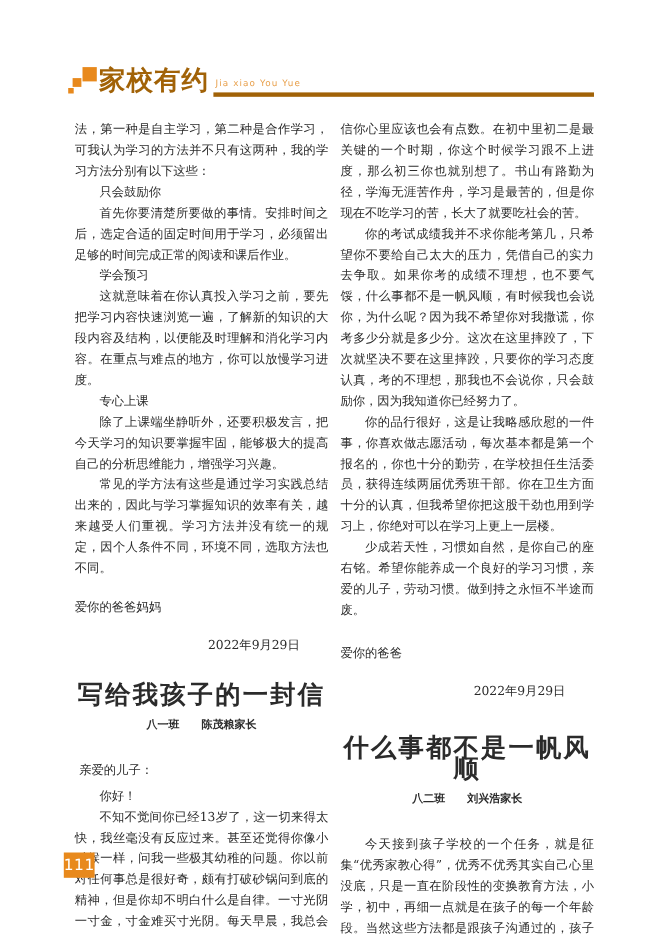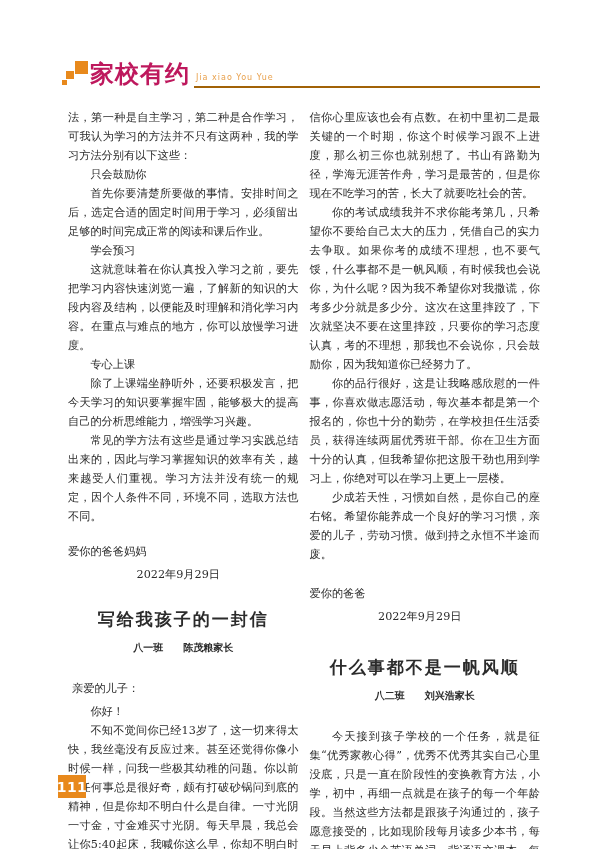--- a/index.html
+++ b/index.html
@@ -18,26 +18,26 @@
     display:flex; align-items:flex-end;
   }
   .logo-mark { position:relative; width:26px; height:30px; flex:0 0 auto; }
   .logo-mark .sq { position:absolute; background:#e8891c; }
   .logo-mark .sq-lg { width:13px; height:13px; right:0;  top:3px;  }
   .logo-mark .sq-md { width:8px;  height:8px;  left:4px; top:13px; }
   .logo-mark .sq-sm { width:5px;  height:5px;  left:0;   top:22px; }
   .brand-title {
     font-family:Liberation Serif, serif;
     font-weight:bold; font-size:24px; line-height:1;
-    color:#be185d; letter-spacing:1px;
+    color:#a16207; letter-spacing:1px;
     padding:0 4px 2px 2px; white-space:nowrap;
   }
   .header-rule {
     flex:1 1 auto;
-    border-bottom:2px solid #a16207;
+    border-bottom:4px solid #a16207;
     padding-bottom:3px;
     line-height:1;
   }
   .pinyin {
     font-family:"DejaVu Sans","Liberation Sans",sans-serif;
     font-size:8px; color:#e8a04c; letter-spacing:1px; padding-left:2px;
   }
 
   
   .columns {
@@ -45,37 +45,37 @@
     display:flex; gap:11px;
   }
   .col { width:231px; font-size:11.2px; line-height:19px; }
 
   .para   { margin:0; text-indent:2em; text-align:justify; }
   .cont   { margin:0; text-indent:0;   text-align:justify; }
   .subhead{ margin:0; text-indent:2em; }
   .salut  { margin:4px; text-indent:0; }
 
   .sig  { margin:16px 0 0 0; text-align:left; padding-right:22px; }
-  .date { margin:4px;          text-align:center; padding-right:10px; }
+  .date { margin:16px;          text-align:right; padding-right:10px; }
 
   .article-title {
     margin:26px 0 9px 0; text-align:center;
-    font-size:17px; font-weight:bold; letter-spacing:2px;
+    font-size:23px; font-weight:bold; letter-spacing:2px;
   }
   .byline { margin:0 0 22px 0; text-align:center; font-size:10px;font-weight:bold; }
   .rt .sig { margin-top:20px; }
   .rt .article-title { margin-top:32px; }
 
   
   .page-num {
     position:absolute; left:58px; top:775px;
     width:28px; height:23px;
     background:#e8891c; color:#ffffff;
     font-family:"DejaVu Sans","Liberation Sans",sans-serif;
-    font-weight:bold; font-size:14px;
+    font-weight:normal; font-size:14px;
     display:flex; align-items:center; justify-content:center;
     letter-spacing:0.5px;
   }
 </style>
 </head>
 <body>
 
 <div class="header">
   <div class="logo-mark">
     <div class="sq sq-lg"></div>

